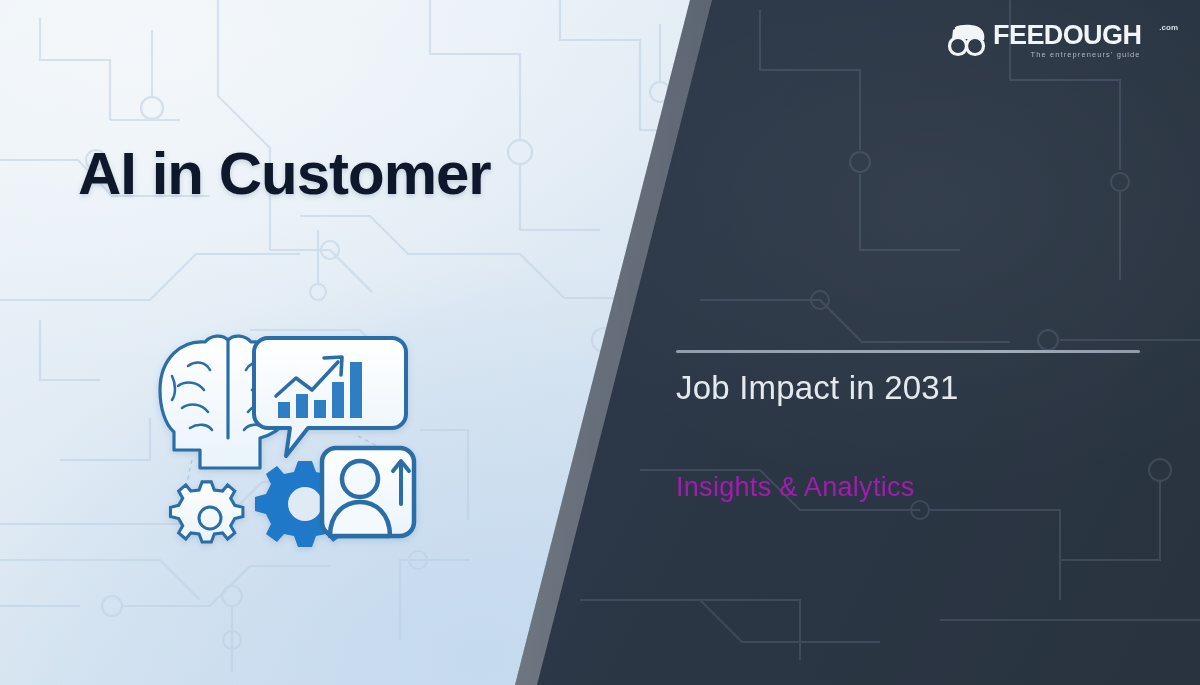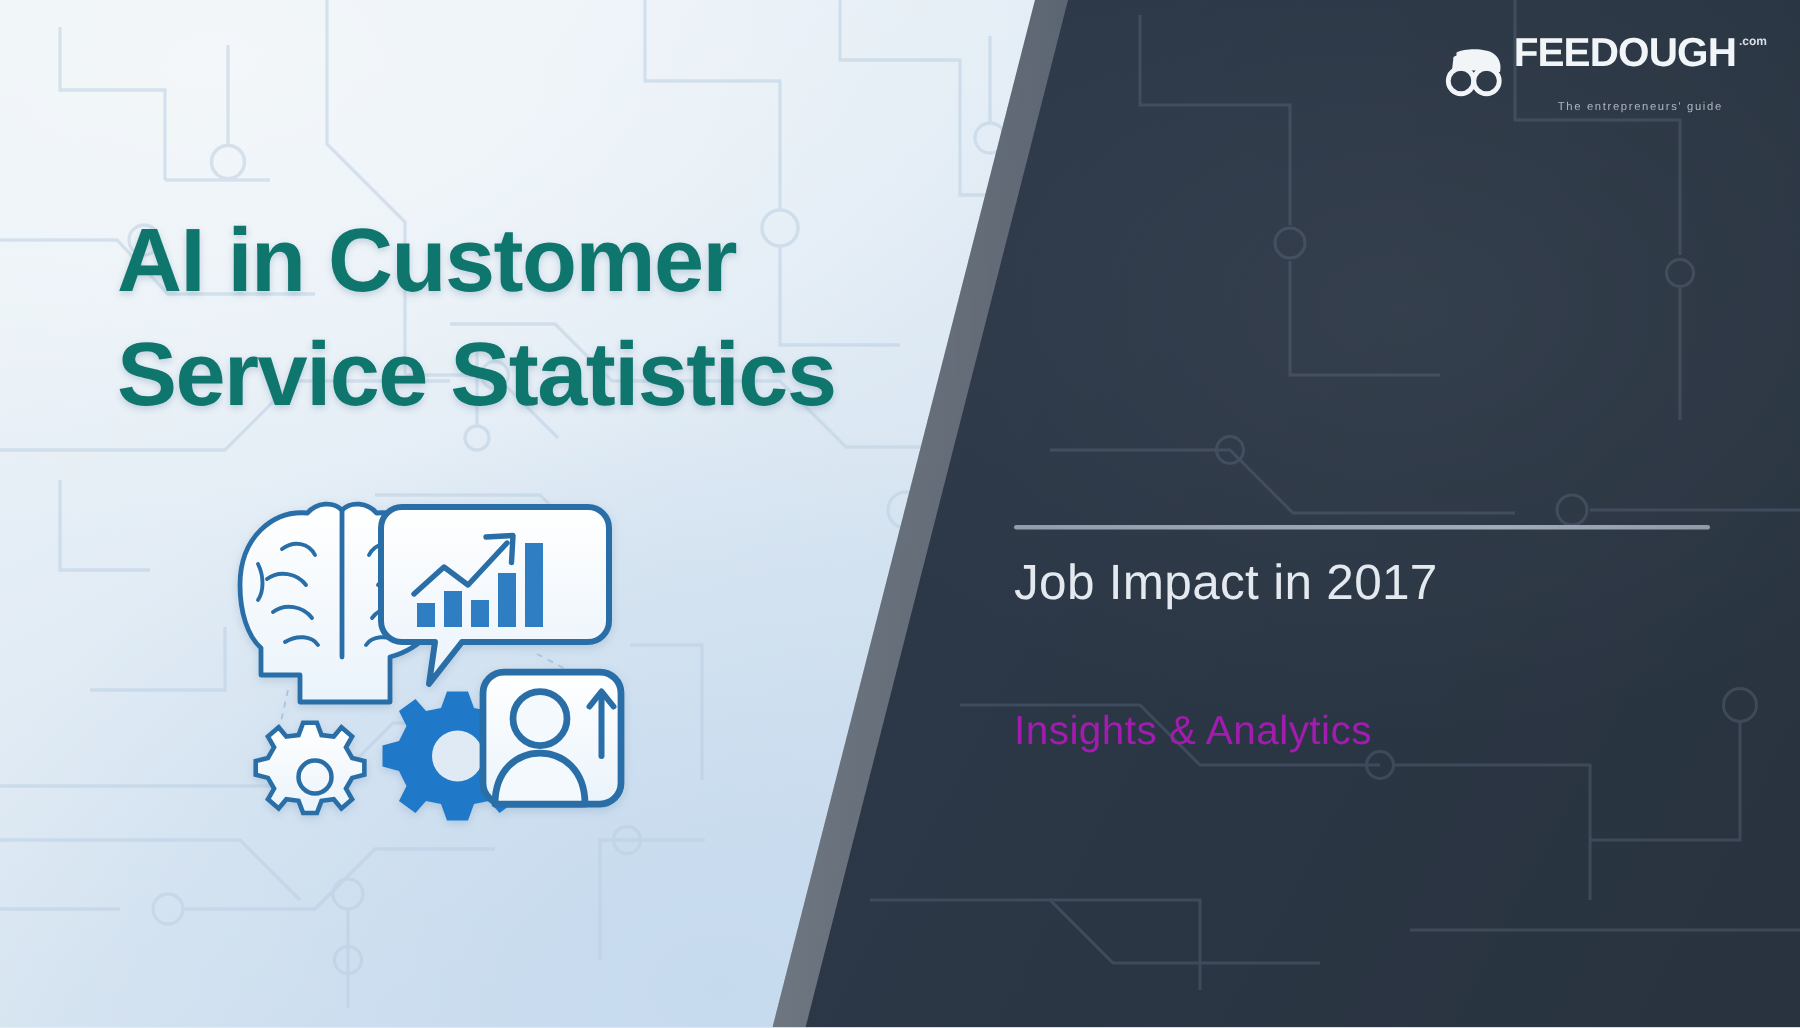--- a/index.html
+++ b/index.html
@@ -57,21 +57,21 @@
     opacity:.30; color:#6c7c92;
   }
   .circuit-dark svg{ width:100%; height:100%; display:block; }
 
   
   .headline{
     position:absolute; left:78px; top:136px;
     width:600px;
     font-size:60px; line-height:76px;
     font-weight:700; letter-spacing:-1px;
-    color:#0f766e;
+    color:#0f172a;
     text-shadow:0 2px 5px rgba(120,150,180,.38);
   }
   .headline .l2{ display:block; }
 
   
   .icons{
     position:absolute; left:148px; top:328px;
     width:270px; height:220px;
   }
   .icons svg{ width:100%; height:100%; display:block;
@@ -104,26 +104,26 @@
   }
   .logo-mark{ width:40px; height:34px; display:block; }
   .logo-text{ position:relative; display:flex; flex-direction:column; }
   .logo-word{
     font-size:27px; font-weight:700; letter-spacing:-.6px;
     color:#f2f5f8; line-height:27px;
     display:flex; align-items:flex-start;
   }
   .logo-tld{
     font-size:8px; font-weight:700; line-height:9px;
-    color:#d9dfe6; margin-left:2px; margin-top:1px;
+    color:#d9dfe6; margin-left:18px; margin-top:1px;
     letter-spacing:0;
   }
   .logo-tagline{
     font-size:7.5px; letter-spacing:1.1px;
-    color:#aeb7c2; margin-top:17px; text-align:center;
+    color:#aeb7c2; margin-top:1px; text-align:center;
   }
 </style>
 </head>
 <body>
 
 <div class="slide">
 
   <div class="bg-light"></div>
 
   <div class="circuit-light">
@@ -188,21 +188,20 @@
       <circle cx="1160" cy="470" r="11"></circle>
       <path d="M1160 481 V560 H1060"></path>
       <path d="M940 620 H1200"></path>
       <path d="M800 660 V600 H700"></path>
     </svg>
   </div>
   <div class="seam"></div>
 
   <h1 class="headline">
     <span>AI in Customer</span>
-    <span class="l2">Service Statistics</span>
   </h1>
 
   <div class="icons">
     <svg viewBox="0 0 270 220">
       <defs>
         <linearGradient id="ltfill" x1="0" y1="0" x2="0" y2="1">
           <stop offset="0" stop-color="#ffffff"></stop>
           <stop offset="1" stop-color="#eaf3fb"></stop>
         </linearGradient>
       </defs>
@@ -270,21 +269,21 @@
           <path d="M253 176 V134"></path>
           <path d="M245 143 L253 133 L261 143"></path>
         </g>
       </g>
     </svg>
   </div>
 
   <div class="rule"></div>
 
   <div class="subtitle">
-    <span class="l2">Job Impact in 2017</span>
+    <span class="l2">Job Impact in 2031</span>
   </div>
 
   <div class="tagline">Insights &amp; Analytics</div>
 
   <div class="logo">
     <svg class="logo-mark" viewBox="0 0 40 34">
       <path d="M8 3 C14 0 28 0 33 4 C37 7 38 12 37 16 L34 16 C34 12 32 8 28 6 C22 3 12 3 8 7 Z" fill="#f2f5f8"></path>
       <path d="M6 6 C12 2 30 2 34 7 L34 15 L5 15 Z" fill="#f2f5f8"></path>
       <circle cx="11" cy="22" r="8.5" fill="none" stroke="#f2f5f8" stroke-width="3.2"></circle>
       <circle cx="28" cy="22" r="8.5" fill="none" stroke="#f2f5f8" stroke-width="3.2"></circle>

